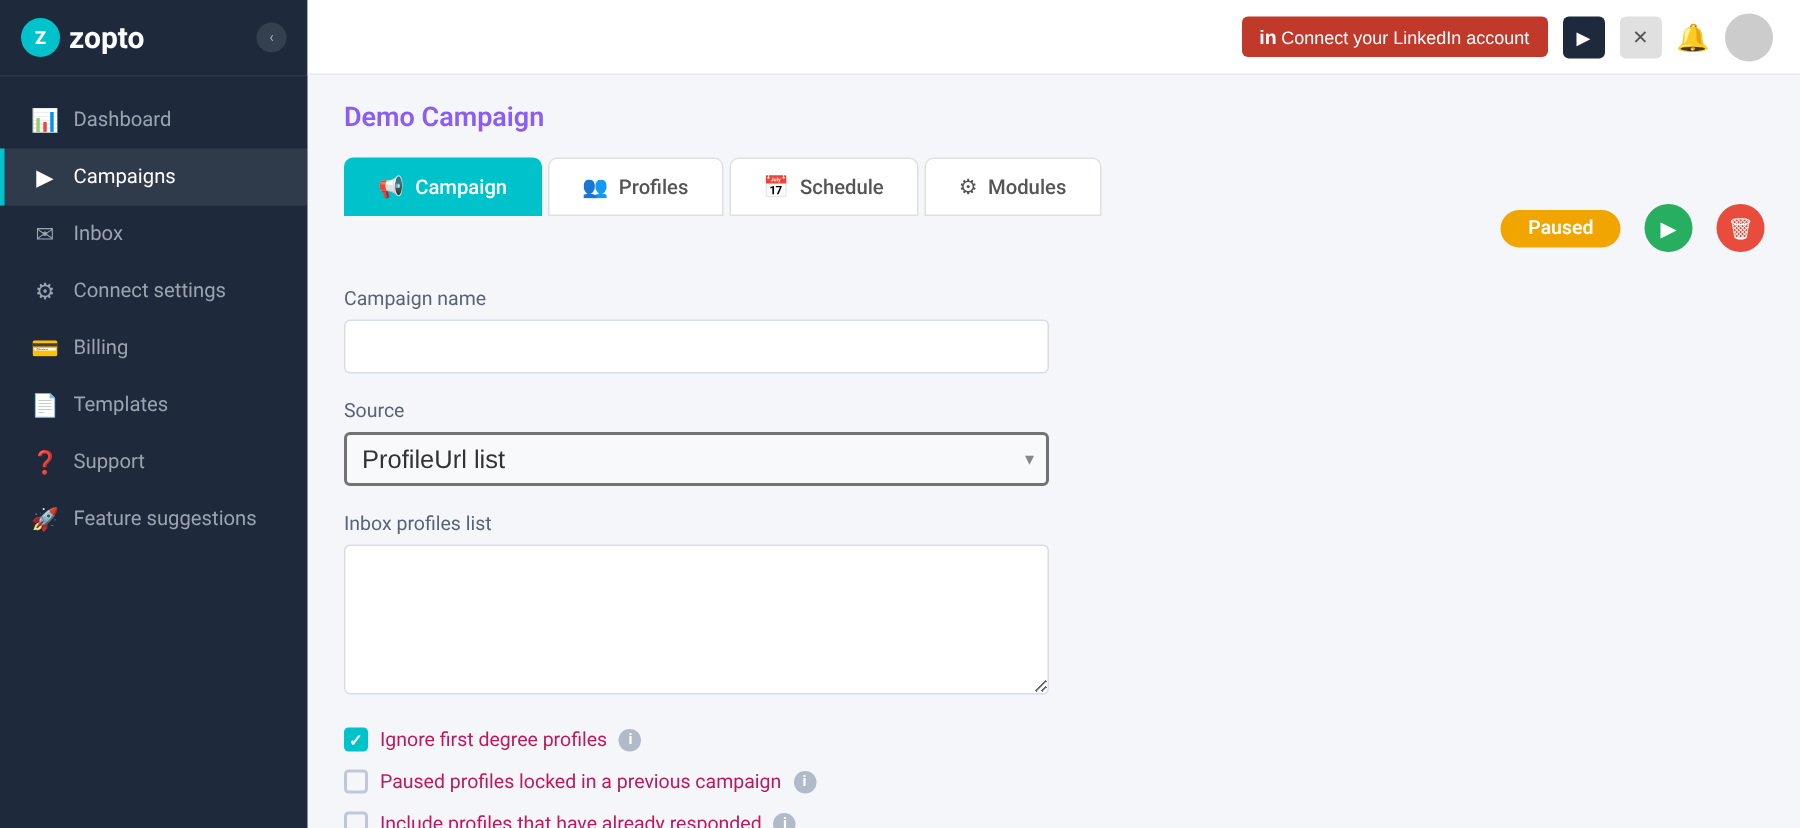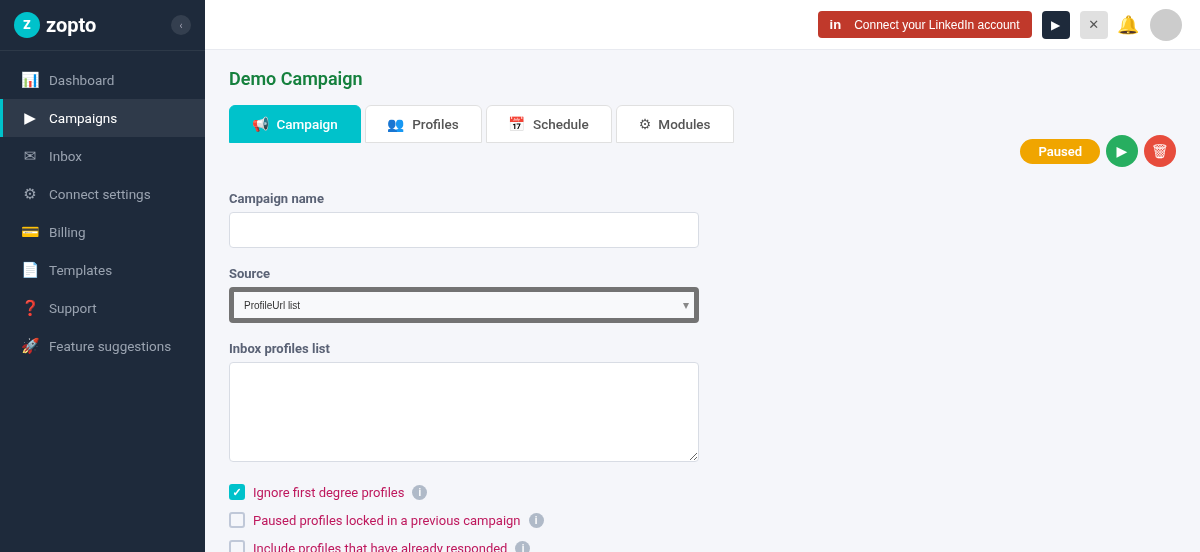--- a/index.html
+++ b/index.html
@@ -90,21 +90,21 @@
       border-bottom: 1px solid #e8eaf0;
     }
     .connect-linkedin-btn {
       background: #c0392b;
       color: #fff;
       border: none;
       border-radius: 4px;
       padding: 6px 12px;
       font-size: 12px;
       cursor: pointer;
-      display: flex; align-items: center; gap: 13px;
+      display: flex; align-items: center; gap: 3px;
     }
     .topbar-video-btn {
       background: #1e2a3b;
       color: #fff;
       border: none;
       border-radius: 4px;
       width: 28px; height: 28px;
       display: flex; align-items: center; justify-content: center;
       cursor: pointer; font-size: 12px;
     }
@@ -127,21 +127,21 @@
 
     
     .campaign-content {
       flex: 1;
       overflow-y: auto;
       padding: 18px 24px;
     }
     .page-title {
       font-size: 18px;
       font-weight: 600;
-      color: #15803d;
+      color: #8b5cf6;
       margin-bottom: 16px;
     }
 
     
     .tabs {
       display: flex;
       gap: 0;
       margin-bottom: 24px;
       border-bottom: none;
     }
@@ -164,21 +164,21 @@
       color: #fff;
       border-color: #00c2cb;
     }
     .tab-icon { font-size: 14px; }
 
     
     .status-area {
       margin-left: auto;
       display: flex;
       align-items: center;
-      gap: 6px;
+      gap: 16px;
     }
     .paused-badge {
       background: #f0a500;
       color: #fff;
       border-radius: 20px;
       padding: 5px 18px;
       font-size: 13px;
       font-weight: 600;
     }
     .play-btn {
@@ -199,40 +199,39 @@
     }
 
     
     .form-section { max-width: 470px; }
     .form-group { margin-bottom: 18px; }
     .form-label {
       font-size: 13px;
       color: #5a6275;
       margin-bottom: 6px;
       display: block;
-      font-weight: bold;
     }
     .form-input {
       width: 100%;
       height: 36px;
       border: 1px solid #d8dce4;
       border-radius: 4px;
       padding: 0 10px;
       font-size: 13px;
       color: #333;
       background: #fff;
       outline: none;
     }
     .form-select {
       width: 100%;
       height: 36px;
-      border: 5px solid #737373;
+      border: 2px solid #737373;
       border-radius: 4px;
       padding: 0 10px;
-      font-size: 10px;
+      font-size: 17px;
       color: #333;
       background: #f8f9fb;
       appearance: none;
       outline: none;
       cursor: pointer;
     }
     .select-wrapper { position: relative; }
     .select-arrow {
       position: absolute;
       right: 10px; top: 50%;

